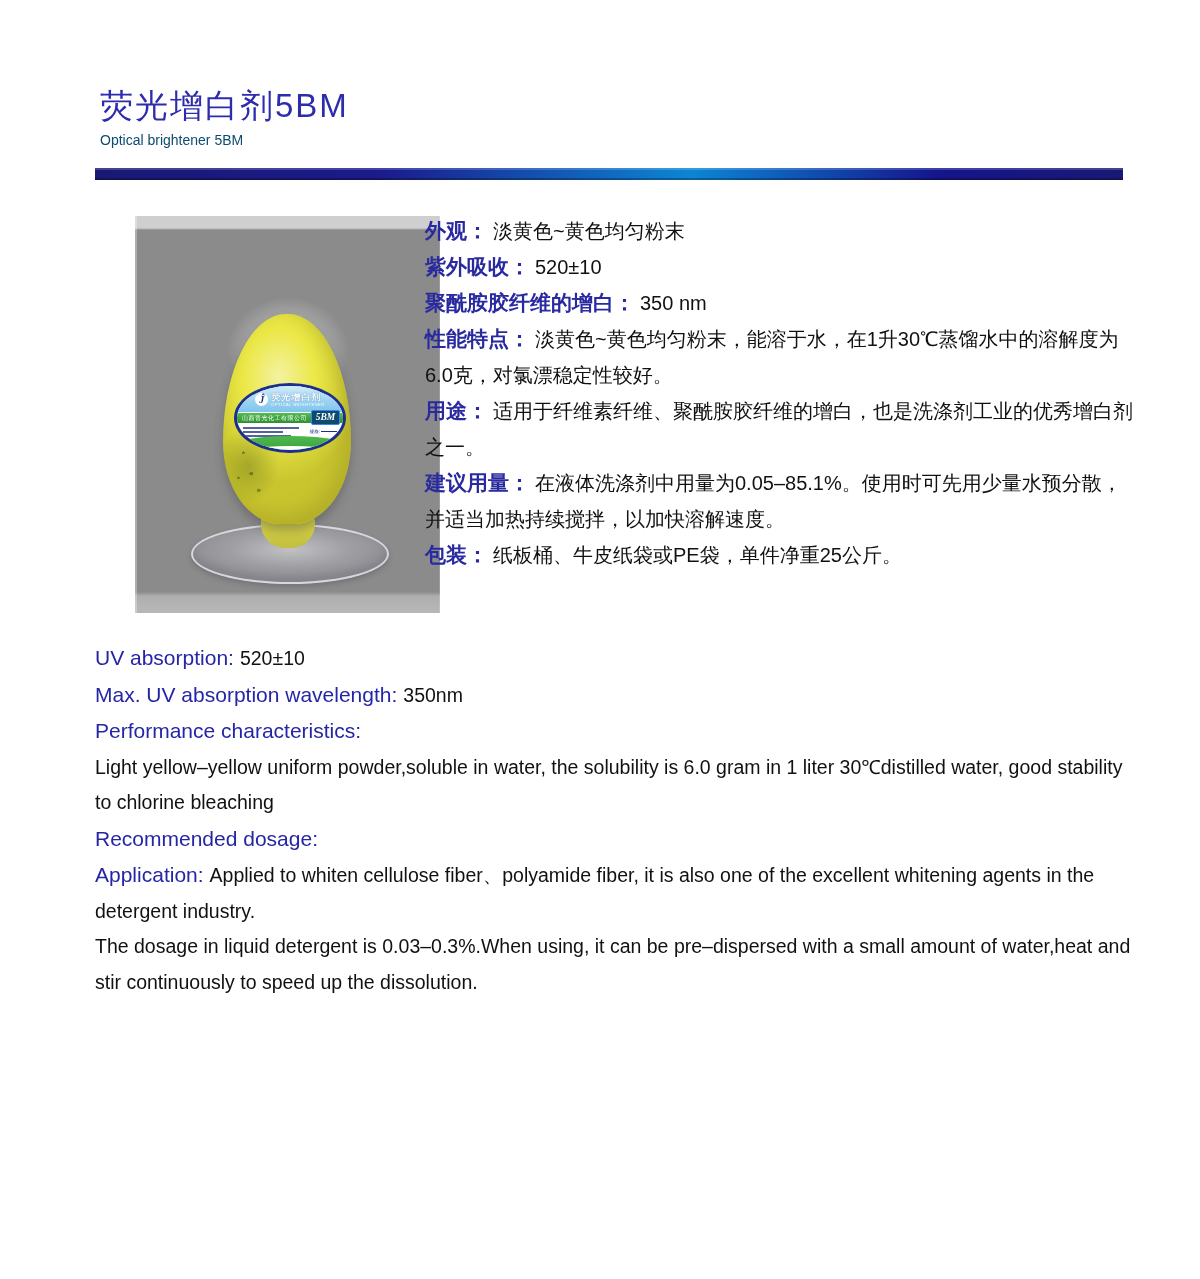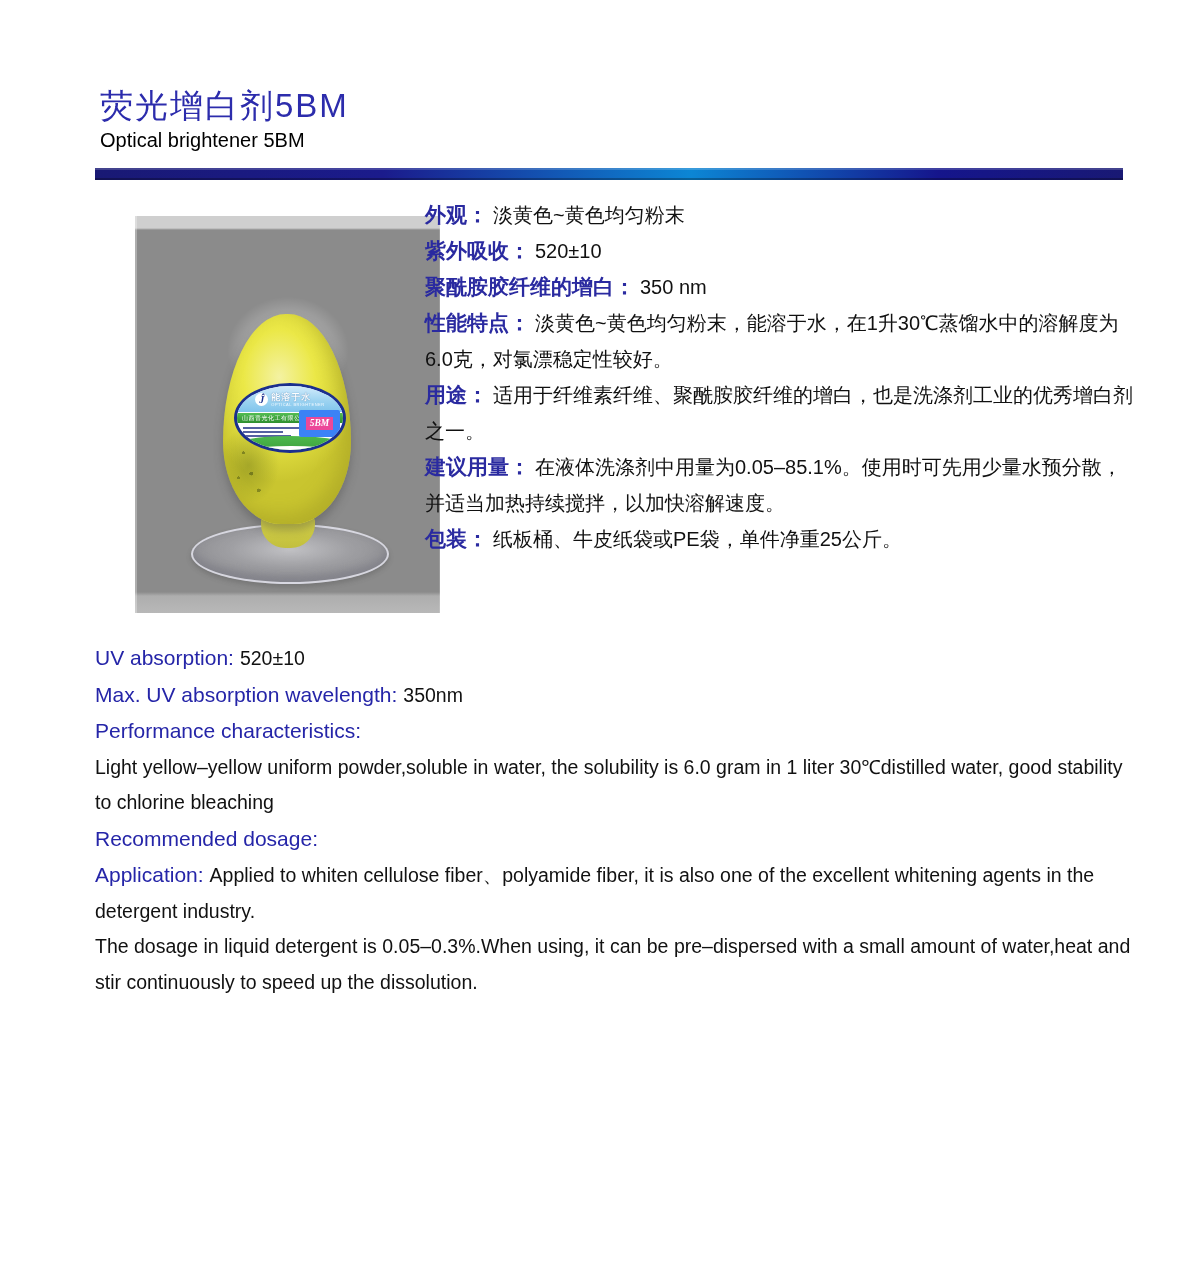--- a/index.html
+++ b/index.html
@@ -10,21 +10,21 @@
     position:relative;
     color:#111;
   }
   
   .header{position:absolute;left:100px;top:88px;}
   .title-zh{
     font-size:33px;font-weight:normal;color:#2c2cac;
     letter-spacing:2px;line-height:36px;
   }
   .title-en{
-    font-size:20px;color:#000000;margin-top:4px;line-height:24px;
+    font-size:14px;color:#0c4a6e;margin-top:4px;line-height:24px;
   }
   .divider{
     position:absolute;left:95px;top:168px;width:1028px;height:12px;
     background:linear-gradient(90deg,#191974 0%,#1b1b8c 28%,#0c86d4 58%,#15158c 82%,#191974 100%);
     box-shadow:inset 0 2px 0 rgba(255,255,255,.18), inset 0 -2px 0 rgba(0,0,0,.28);
   }
   
   .photo{
     position:absolute;left:95px;top:200px;width:305px;height:397px;
     background:linear-gradient(180deg,#cfcfcf 0px,#cfcfcf 12px,#8b8b8b 14px,#8b8b8b 376px,#aeaeae 380px,#b8b8b8 100%);
@@ -77,42 +77,42 @@
   .brand-zh{font-size:9px;font-weight:bold;color:#ffffff;text-shadow:0 0 1px #2a6aa5;letter-spacing:1px;line-height:10px;}
   .brand-en{font-size:4px;color:#f2f9ff;letter-spacing:.5px;line-height:5px;}
   .band{
     position:absolute;top:27px;left:0;right:0;height:10px;
     background:linear-gradient(180deg,#53bd53,#2f8f2f);
     color:#fff;font-size:6px;line-height:10px;padding-left:5px;box-sizing:border-box;
     letter-spacing:.5px;white-space:nowrap;
   }
   .grade{
     position:absolute;top:24px;right:3px;width:27px;height:13px;
-    background:#ec4899;border:7px solid #3b82f6;border-radius:2px;
+    background:#0c4a6e;border:1px solid #3b82f6;border-radius:2px;
     color:#fff;font:bold italic 9.5px "Liberation Serif",serif;
     text-align:center;line-height:13px;z-index:4;
   }
   .micro{position:absolute;left:6px;height:2px;background:#2a3a8a;opacity:.8;}
   .m1{top:41px;width:56px;}
   .m2{top:45px;width:40px;}
   .m3{top:49px;width:48px;}
   .spec-tag{
     position:absolute;top:43px;right:6px;font-size:4.5px;color:#1b2f8e;line-height:6px;
   }
   .spec-line{display:inline-block;width:16px;height:1px;background:#1b2f8e;vertical-align:middle;margin-left:1px;}
   .swoosh-green{
     position:absolute;left:-14px;bottom:-14px;width:134px;height:28px;border-radius:50%;
     background:linear-gradient(180deg,#4db84d,#2f8f2f);
   }
   .swoosh-white{
     position:absolute;left:-16px;bottom:-22px;width:140px;height:26px;border-radius:50%;
     background:#ffffff;
   }
   
-  .cn-specs{position:absolute;left:425px;top:197px;width:712px;}
+  .cn-specs{position:absolute;left:425px;top:213px;width:712px;}
   .cn-specs p{margin:0;font-size:20px;line-height:36px;color:#111;}
   .zh-label{color:#2a2aa0;font-weight:bold;font-size:21px;margin-right:5px;}
   
   .en-specs{position:absolute;left:95px;top:640px;width:1040px;}
   .en-specs p{margin:0;font-size:19.5px;line-height:35.5px;color:#111;}
   .en-label{color:#2525a8;font-size:21px;margin-right:6px;}
 </style>
 </head>
 <body>
 
@@ -125,21 +125,21 @@
 
 <figure class="photo">
   <div class="bag"></div>
   <div class="dish"></div>
   <div class="stem"></div>
   <div class="egg"></div>
   <div class="sticker">
     <div class="sticker-top">
       <span class="logo">Ĵ</span>
       <span>
-        <span class="brand-zh" style="display:block;">能溶于水</span>
+        <span class="brand-zh" style="display:block;">荧光增白剂</span>
         <span class="brand-en" style="display:block;text-align:center;">OPTICAL BRIGHTENER</span>
       </span>
     </div>
     <div class="band">
       <span>山西晋光化工有限公司</span>
     </div>
     <span class="grade">5BM</span>
     <div class="micro m1"></div>
     <div class="micro m2"></div>
     <div class="micro m3"></div>
@@ -188,15 +188,15 @@
   <p>
     <span>Light yellow–yellow uniform powder,soluble in water, the solubility is 6.0 gram in 1 liter 30℃distilled water, good stability to chlorine bleaching</span>
   </p>
   <p>
     <span class="en-label">Recommended dosage:</span>
   </p>
   <p>
     <span class="en-label">Application:</span><span>Applied to whiten cellulose fiber、polyamide fiber, it is also one of the excellent whitening agents in the detergent industry.</span>
   </p>
   <p>
-    <span>The dosage in liquid detergent is 0.05–0.3%.When using, it can be pre–dispersed with a small amount of water,heat and stir continuously to speed up the dissolution.</span>
+    <span>The dosage in liquid detergent is 0.03–0.3%.When using, it can be pre–dispersed with a small amount of water,heat and stir continuously to speed up the dissolution.</span>
   </p>
 </div>
 
 </body></html>

